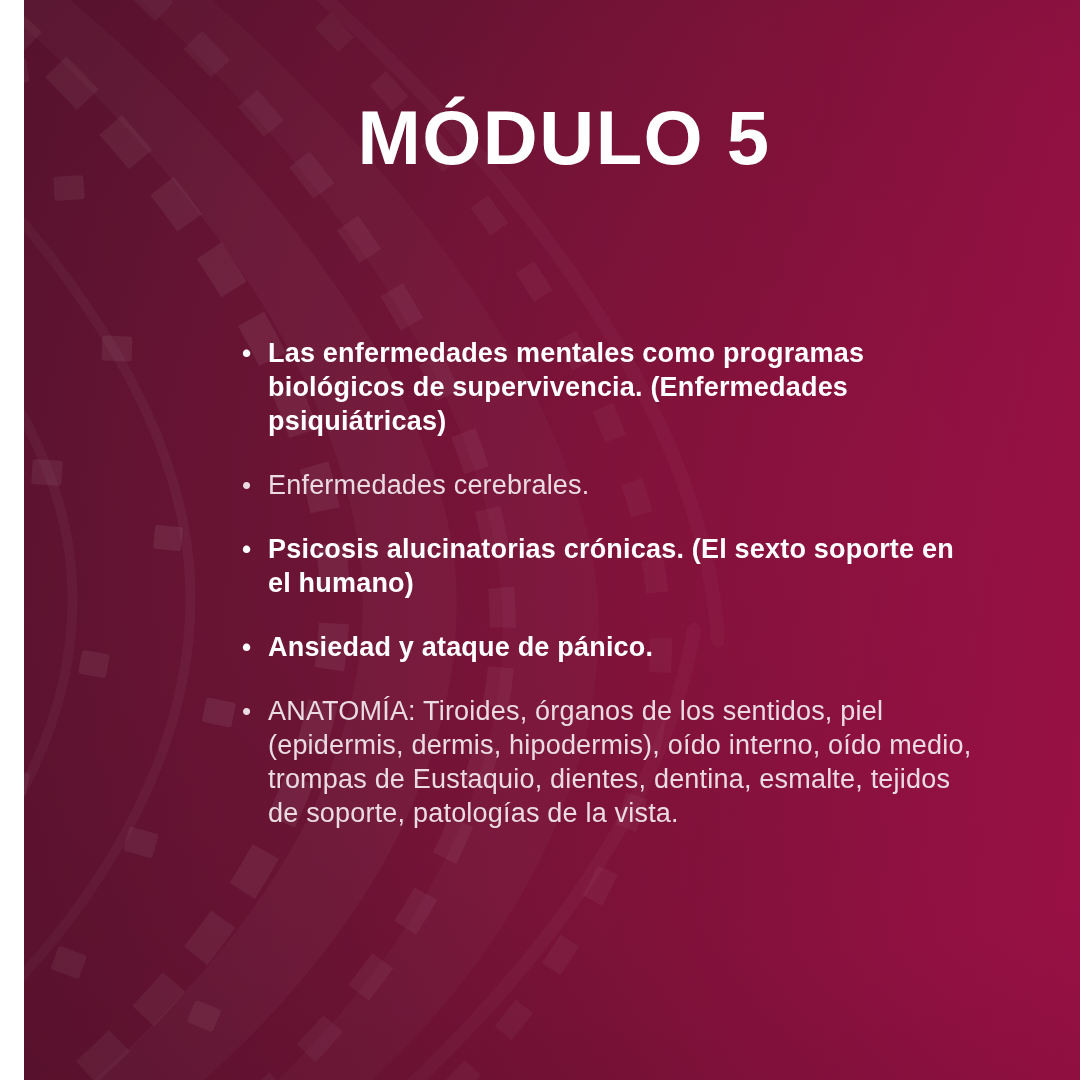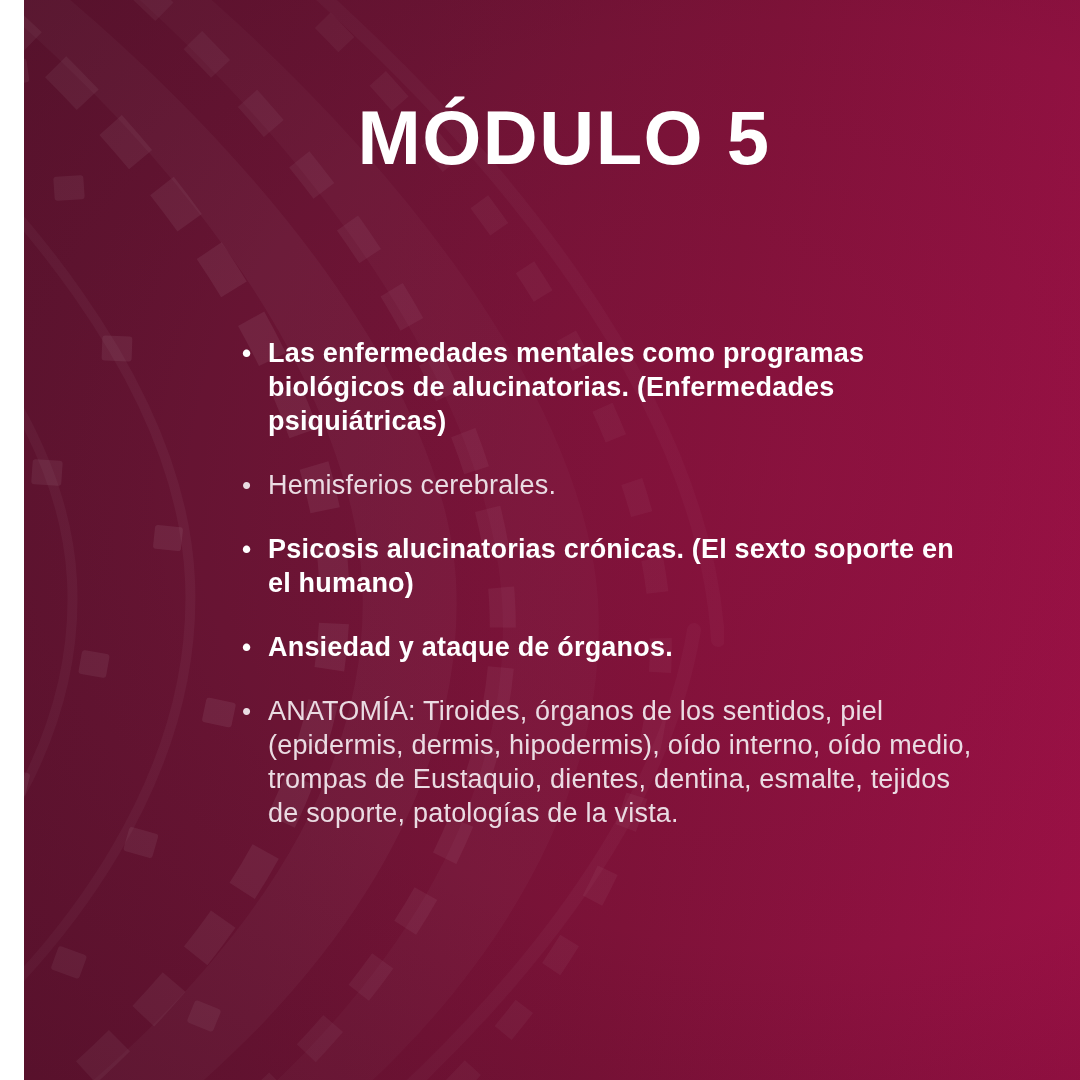--- a/index.html
+++ b/index.html
@@ -194,36 +194,36 @@
   <div id="vignette"></div>
 
   <div id="content">
 
     <div id="title">MÓDULO 5</div>
 
     <div id="bullet-list">
 
       <div class="bullet-item strong">
         <span class="bullet-dot">•</span>
-        <span class="bullet-text">Las enfermedades mentales como programas biológicos de alucinatorias. (Enfermedades psiquiátricas)</span>
+        <span class="bullet-text">Las enfermedades mentales como programas biológicos de supervivencia. (Enfermedades psiquiátricas)</span>
       </div>
 
       <div class="bullet-item light">
         <span class="bullet-dot">•</span>
-        <span class="bullet-text">Hemisferios cerebrales.</span>
+        <span class="bullet-text">Enfermedades cerebrales.</span>
       </div>
 
       <div class="bullet-item strong">
         <span class="bullet-dot">•</span>
         <span class="bullet-text">Psicosis alucinatorias crónicas. (El sexto soporte en el humano)</span>
       </div>
 
       <div class="bullet-item strong">
         <span class="bullet-dot">•</span>
-        <span class="bullet-text">Ansiedad y ataque de órganos.</span>
+        <span class="bullet-text">Ansiedad y ataque de pánico.</span>
       </div>
 
       <div class="bullet-item light">
         <span class="bullet-dot">•</span>
         <span class="bullet-text">ANATOMÍA: Tiroides, órganos de los sentidos, piel (epidermis, dermis, hipodermis), oído interno, oído medio, trompas de Eustaquio, dientes, dentina, esmalte, tejidos de soporte, patologías de la vista.</span>
       </div>
 
     </div>
   </div>
 </div>

